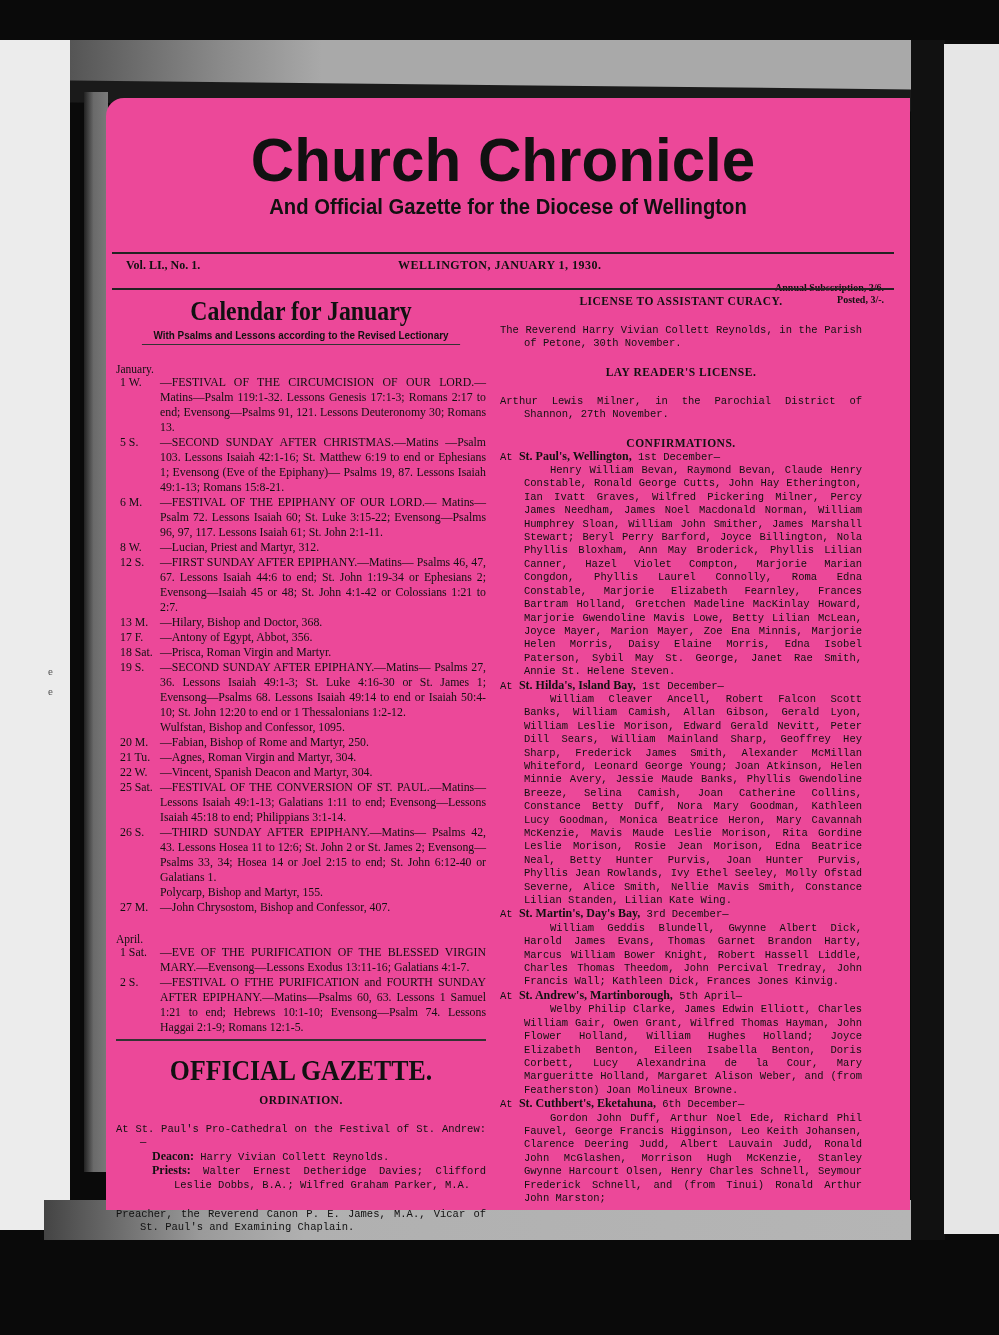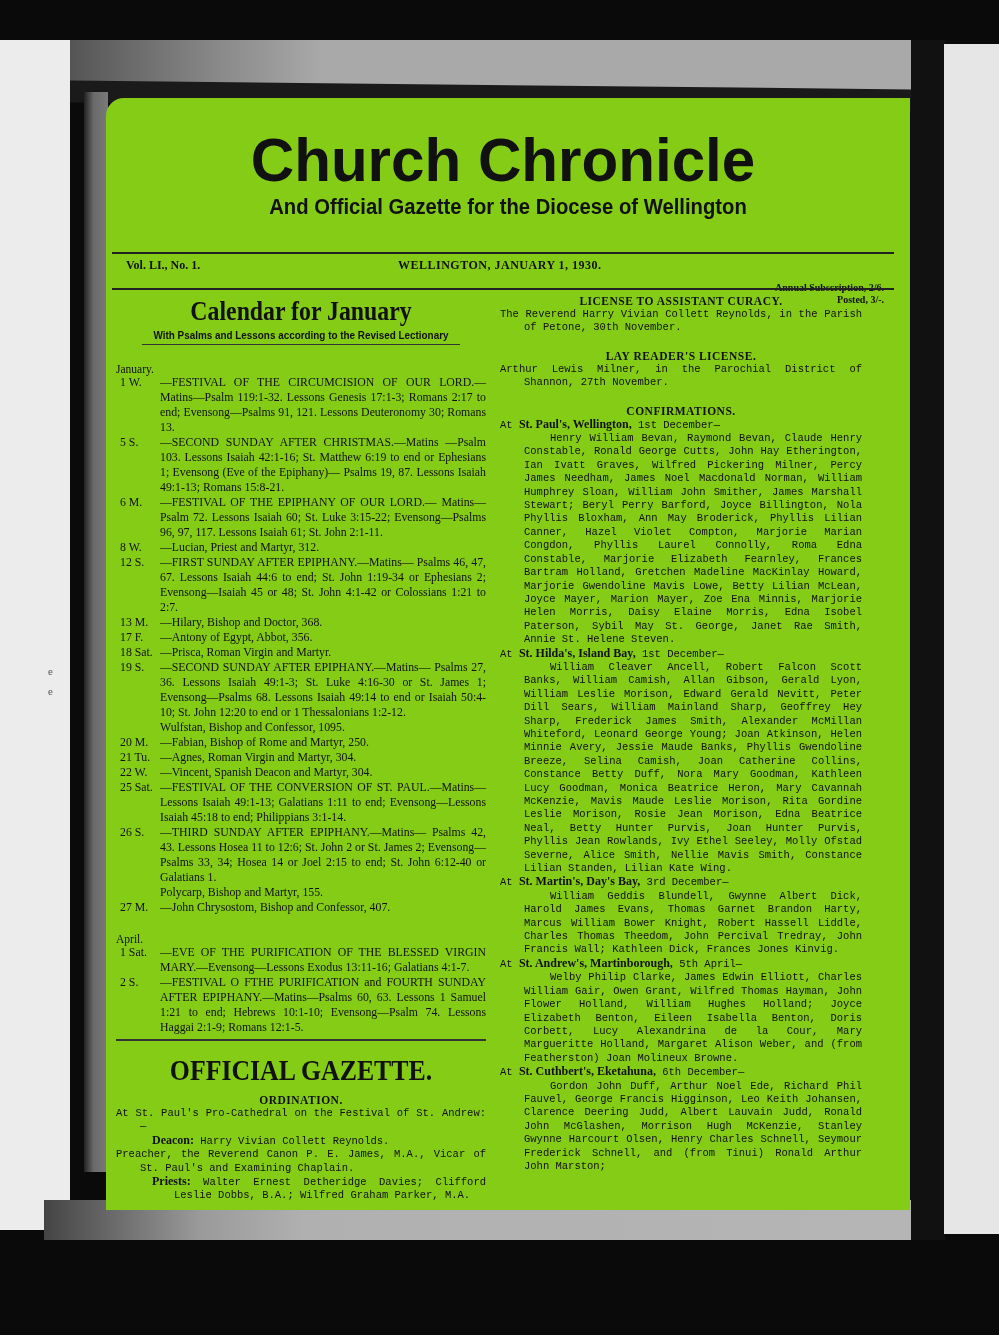--- a/index.html
+++ b/index.html
@@ -5,42 +5,42 @@
   html,body{margin:0;padding:0;}
   body{width:999px;height:1335px;background:#0a0a0a;position:relative;overflow:hidden;font-family:"Liberation Serif",serif;color:#111;}
   .left-page{position:absolute;left:0;top:40px;width:70px;height:1190px;background:#ececec;}
   .left-page .mark{position:absolute;left:48px;font-size:11px;color:#555;}
   .right-page{position:absolute;left:944px;top:44px;width:55px;height:1190px;background:#e6e6e6;}
   .right-bar{position:absolute;left:911px;top:40px;width:34px;height:1200px;background:#111;}
   .top-strip{position:absolute;left:70px;top:40px;width:841px;height:55px;background:linear-gradient(90deg,#555 0,#8a8a8a 18%,#a9a9a9 30%,#a9a9a9 100%);}
   .top-shadow{position:absolute;left:70px;top:85px;width:841px;height:22px;background:#1a1a1a;transform:skewY(0.6deg);}
   .spine{position:absolute;left:84px;top:92px;width:24px;height:1080px;background:linear-gradient(90deg,#222,#6a6a6a 40%,#7a7a7a);}
   .bottom-strip{position:absolute;left:44px;top:1200px;width:867px;height:40px;background:linear-gradient(90deg,#444 0,#9a9a9a 18%,#b0b0b0 30%,#b5b5b5);}
-  .paper{position:absolute;left:106px;top:98px;width:804px;height:1112px;background:#84cc16;border-top-left-radius:18px;}
+  .paper{position:absolute;left:106px;top:98px;width:804px;height:1112px;background:#ec4899;border-top-left-radius:18px;}
   .masthead{position:absolute;left:0;top:30px;width:804px;text-align:center;}
   .title{font-family:"Liberation Sans",sans-serif;font-weight:bold;font-size:62px;letter-spacing:0px;line-height:64px;margin-left:-10px;transform:scaleX(0.97);}
   .subtitle{font-family:"Liberation Sans",sans-serif;font-weight:bold;font-size:22px;line-height:26px;margin-top:2px;transform:scaleX(0.92);}
   .rule{position:absolute;left:6px;width:782px;height:0;border-top:2px solid #222;}
   .infobar{position:absolute;left:10px;top:160px;width:780px;height:28px;font-size:12px;font-weight:bold;}
   .vol{position:absolute;left:10px;top:0;}
   .dateline{position:absolute;left:282px;top:0;letter-spacing:0.5px;}
   .subs{position:absolute;right:12px;top:0;font-size:10px;text-align:right;line-height:12px;margin-top:24px;}
   .col-left{position:absolute;left:10px;top:196px;width:370px;}
   .col-right{position:absolute;left:394px;top:196px;width:362px;}
   .cal-title{text-align:center;font-family:"Liberation Serif",serif;font-weight:bold;font-size:28px;line-height:30px;margin:2px 0 2px;transform:scaleX(0.85);}
   .cal-sub{text-align:center;font-family:"Liberation Sans",sans-serif;font-weight:bold;font-size:11.5px;line-height:14px;border-bottom:1px solid #333;padding-bottom:2px;transform:scaleX(0.86);}
   .month{font-size:11.5px;line-height:12px;margin-top:18px;}
   .entry{font-size:11.8px;line-height:15px;padding-left:44px;text-indent:-44px;text-align:justify;}
   .entry .day{display:inline-block;width:44px;text-indent:0;text-align:left;box-sizing:border-box;padding-left:4px;}
   .entry .extra{display:block;text-indent:0;}
   .cal-end{border-bottom:2px solid #333;margin-top:4px;}
   .gazette-title{text-align:center;font-family:"Liberation Serif",serif;font-weight:bold;font-size:30px;line-height:34px;margin-top:12px;transform:scaleX(0.86);}
   .sec-head{text-align:center;font-family:"Liberation Serif",serif;font-weight:bold;font-size:11.5px;letter-spacing:0.5px;line-height:14px;margin-top:6px;}
   .body-text{font-family:"Liberation Mono",monospace;font-size:10.5px;line-height:13.4px;}
-  .hang{padding-left:24px;text-indent:-24px;text-align:justify;}
+  .hang{padding-left:24px;text-indent:-24px;text-align:justify;margin-top:16px;}
   .role{padding-left:58px;text-indent:-22px;text-align:justify;}
   .bold{font-weight:bold;font-family:"Liberation Serif",serif;font-size:12px;}
   .parish{padding-left:10px;text-indent:-10px;margin-top:0;}
   .names{padding-left:24px;text-indent:26px;text-align:justify;}
 </style>
 </head>
 <body>
 
 <div class="left-page">
   <span class="mark" style="top:625px">e</span>
@@ -98,22 +98,22 @@
     <div class="month">April.</div>
     <div class="entry"><span class="day">1 Sat.</span><span>—EVE OF THE PURIFICATION OF THE BLESSED VIRGIN MARY.—Evensong—Lessons Exodus 13:11-16; Galatians 4:1-7.</span></div>
     <div class="entry"><span class="day">2 S.</span><span>—FESTIVAL O FTHE PURIFICATION and FOURTH SUNDAY AFTER EPIPHANY.—Matins—Psalms 60, 63. Lessons 1 Samuel 1:21 to end; Hebrews 10:1-10; Evensong—Psalm 74. Lessons Haggai 2:1-9; Romans 12:1-5.</span></div>
 
     <div class="cal-end"></div>
 
     <div class="gazette-title">OFFICIAL GAZETTE.</div>
     <div class="sec-head">ORDINATION.</div>
     <div class="body-text hang">At St. Paul's Pro-Cathedral on the Festival of St. Andrew:—</div>
     <div class="body-text role"><span class="bold">Deacon:</span> <span>Harry Vivian Collett Reynolds.</span></div>
+    <div class="body-text role"><span class="bold">Priests:</span> <span>Walter Ernest Detheridge Davies; Clifford Leslie Dobbs, B.A.; Wilfred Graham Parker, M.A.</span></div>
     <div class="body-text hang">Preacher, the Reverend Canon P. E. James, M.A., Vicar of St. Paul's and Examining Chaplain.</div>
-    <div class="body-text role"><span class="bold">Priests:</span> <span>Walter Ernest Detheridge Davies; Clifford Leslie Dobbs, B.A.; Wilfred Graham Parker, M.A.</span></div>
   </div>
 
   <div class="col-right">
     <div class="sec-head" style="margin-top:0">LICENSE TO ASSISTANT CURACY.</div>
     <div class="body-text hang">The Reverend Harry Vivian Collett Reynolds, in the Parish of Petone, 30th November.</div>
 
     <div class="sec-head" style="margin-top:14px">LAY READER'S LICENSE.</div>
     <div class="body-text hang">Arthur Lewis Milner, in the Parochial District of Shannon, 27th November.</div>
 
     <div class="sec-head" style="margin-top:14px">CONFIRMATIONS.</div>

